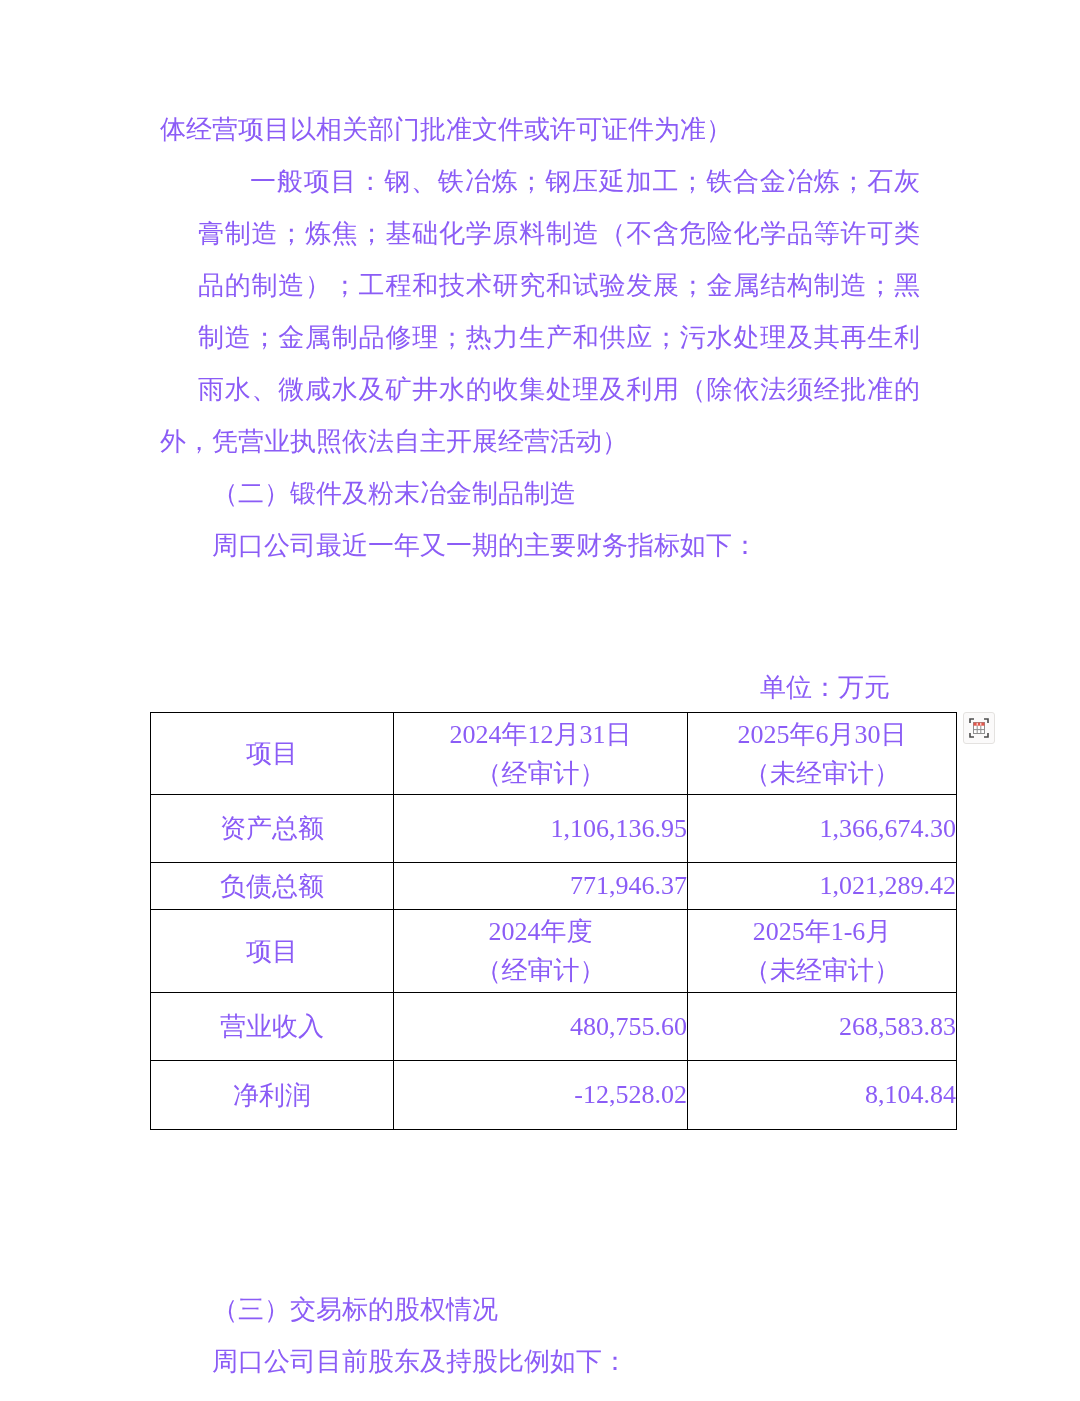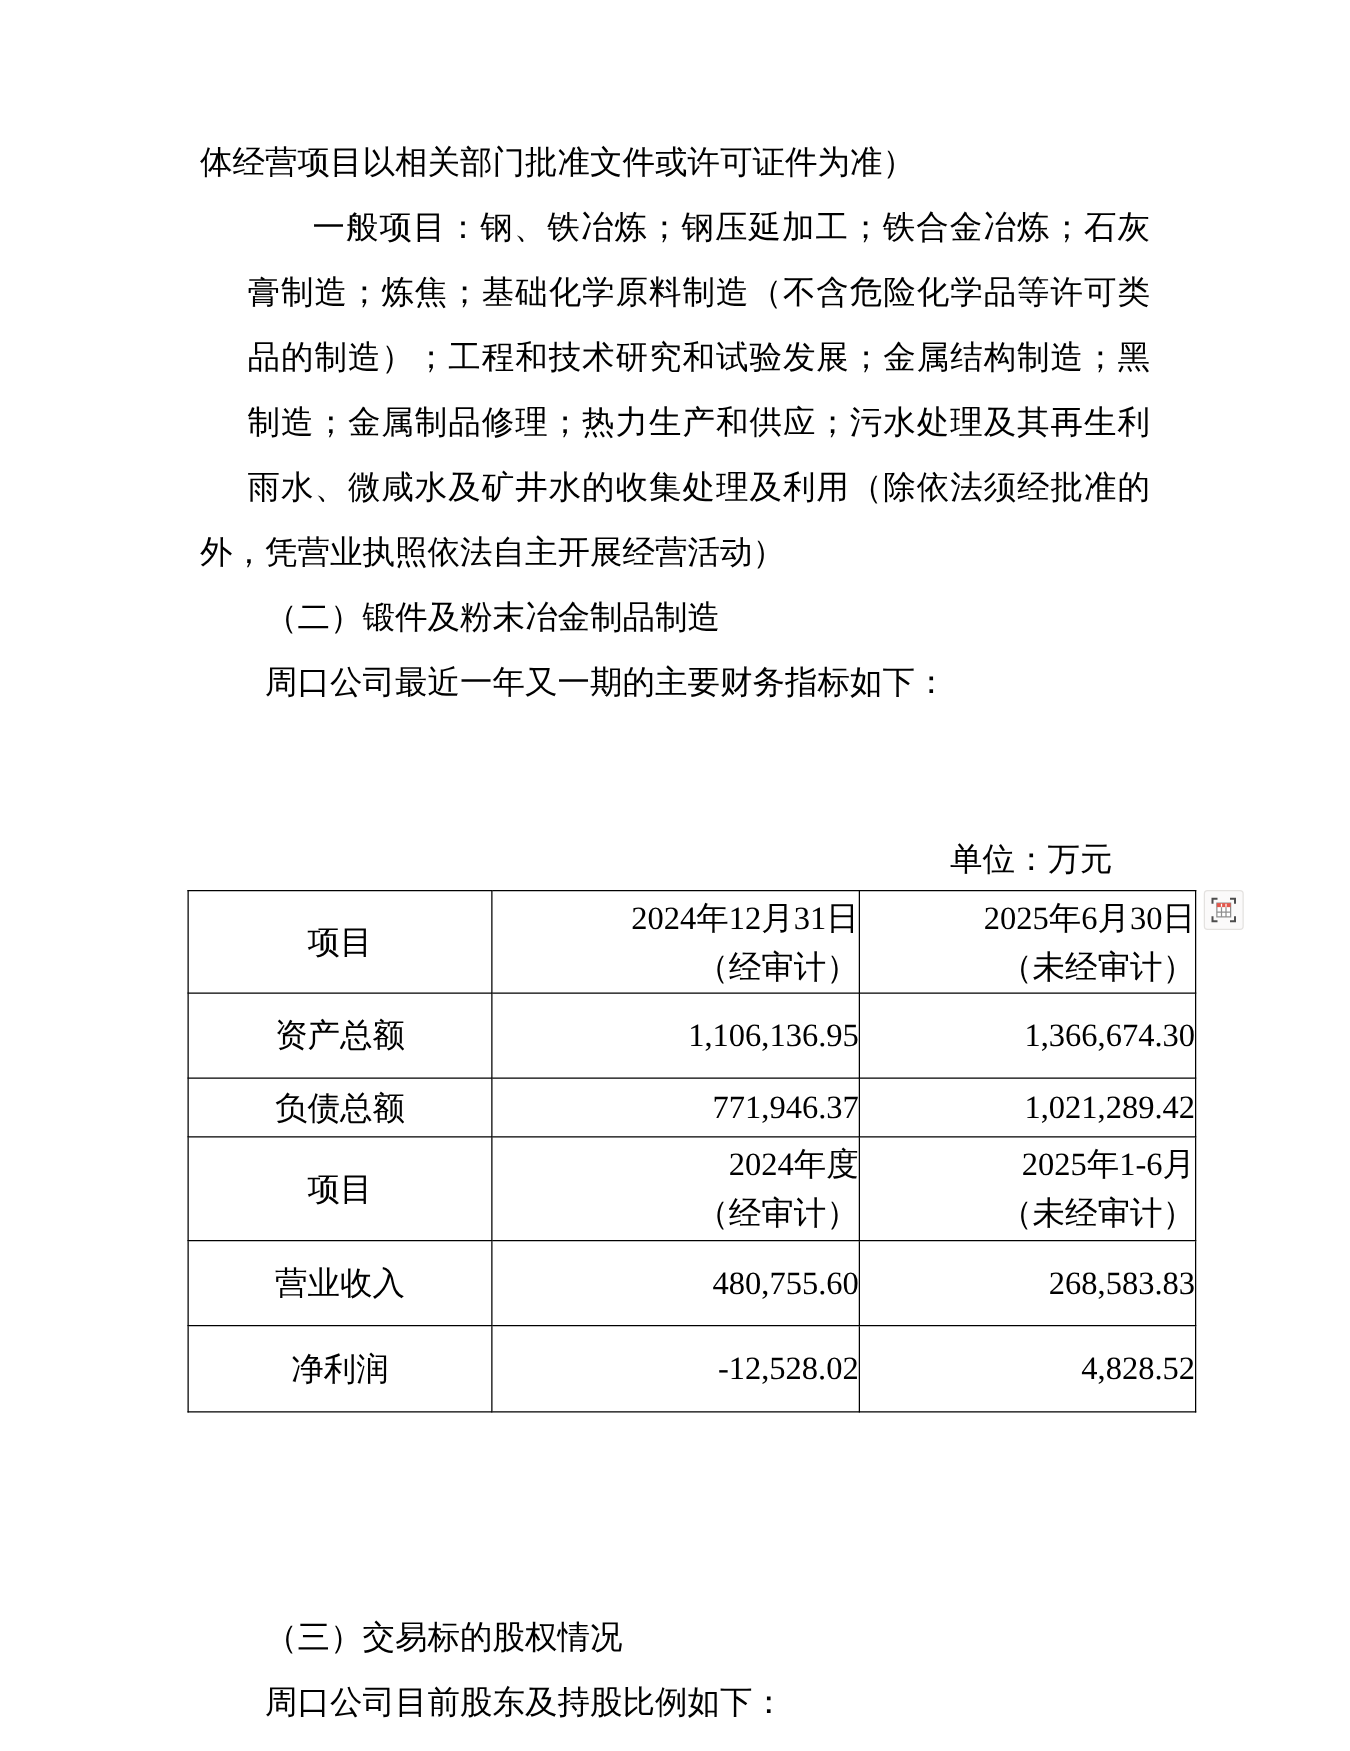--- a/index.html
+++ b/index.html
@@ -1,21 +1,21 @@
 <!DOCTYPE html>
 <html><head>
 <meta charset="utf-8">
 <style>
   html, body { margin: 0; padding: 0; background: #ffffff; }
   .page {
     position: relative;
     width: 1080px;
     height: 1401px;
     background: #ffffff;
-    color: #000000;
+    color: #8b5cf6;
     font-family: "Liberation Serif", "DejaVu Serif", serif;
     overflow: hidden;
   }
 
   
   .textcol {
     position: absolute;
     left: 160px;
     top: 104px;
     width: 760px;
@@ -48,21 +48,21 @@
   }
   table.fin td {
     border: 1px solid #000000;
     font-size: 26px;
     vertical-align: middle;
     padding: 0;
     overflow: hidden;
   }
   td.lbl { text-align: center; }
   td.hdr { text-align: center; }
-  .hline { line-height: 39px; text-align: right; }
+  .hline { line-height: 39px; text-align: center; }
   td.num { text-align: right; padding-right: 14px; }
 
   
   .bottomcol {
     position: absolute;
     left: 160px;
     top: 1284px;
     width: 760px;
     font-size: 26px;
     line-height: 52px;
@@ -144,21 +144,21 @@
         </td>
       </tr>
       <tr style="height:68px">
         <td class="lbl">营业收入</td>
         <td class="num">480,755.60</td>
         <td class="num">268,583.83</td>
       </tr>
       <tr style="height:69px">
         <td class="lbl">净利润</td>
         <td class="num">-12,528.02</td>
-        <td class="num">4,828.52</td>
+        <td class="num">8,104.84</td>
       </tr>
     </tbody>
   </table>
 
   <div class="tbl-select-btn" title="">
     <svg width="22" height="22" viewBox="0 0 22 22">
 
       <path d="M2 6 L2 2 L6 2" fill="none" stroke="#4d4d4d" stroke-width="1.6"></path>
       <path d="M16 2 L20 2 L20 6" fill="none" stroke="#4d4d4d" stroke-width="1.6"></path>
       <path d="M20 16 L20 20 L16 20" fill="none" stroke="#4d4d4d" stroke-width="1.6"></path>

